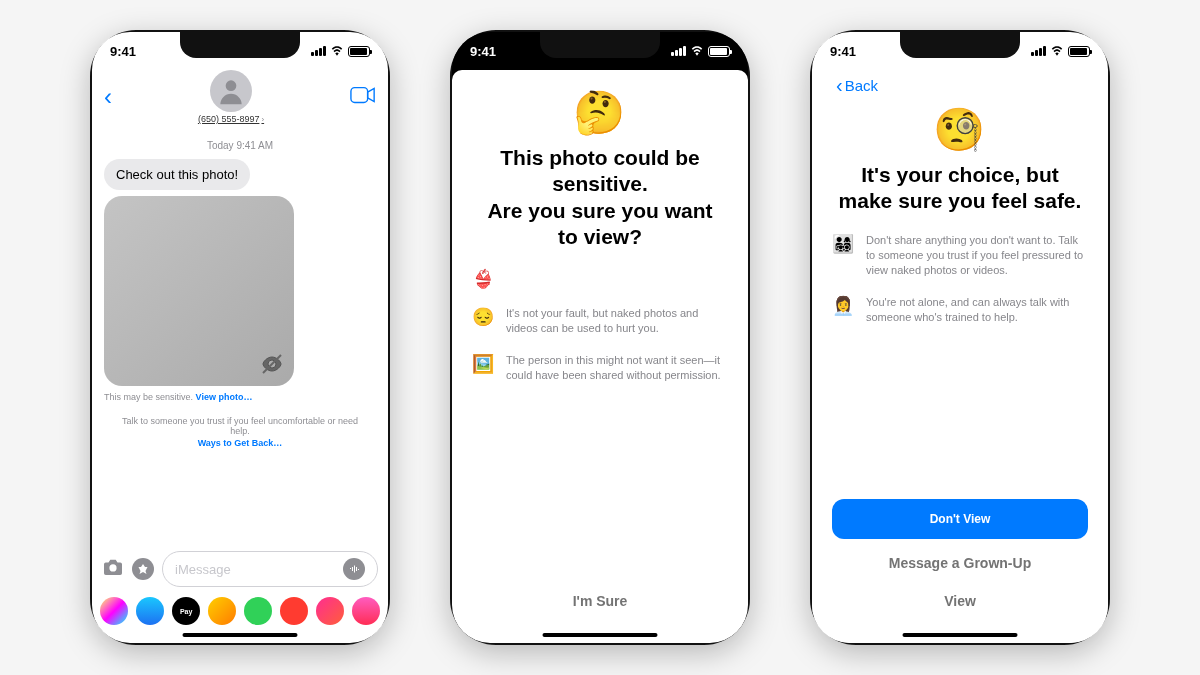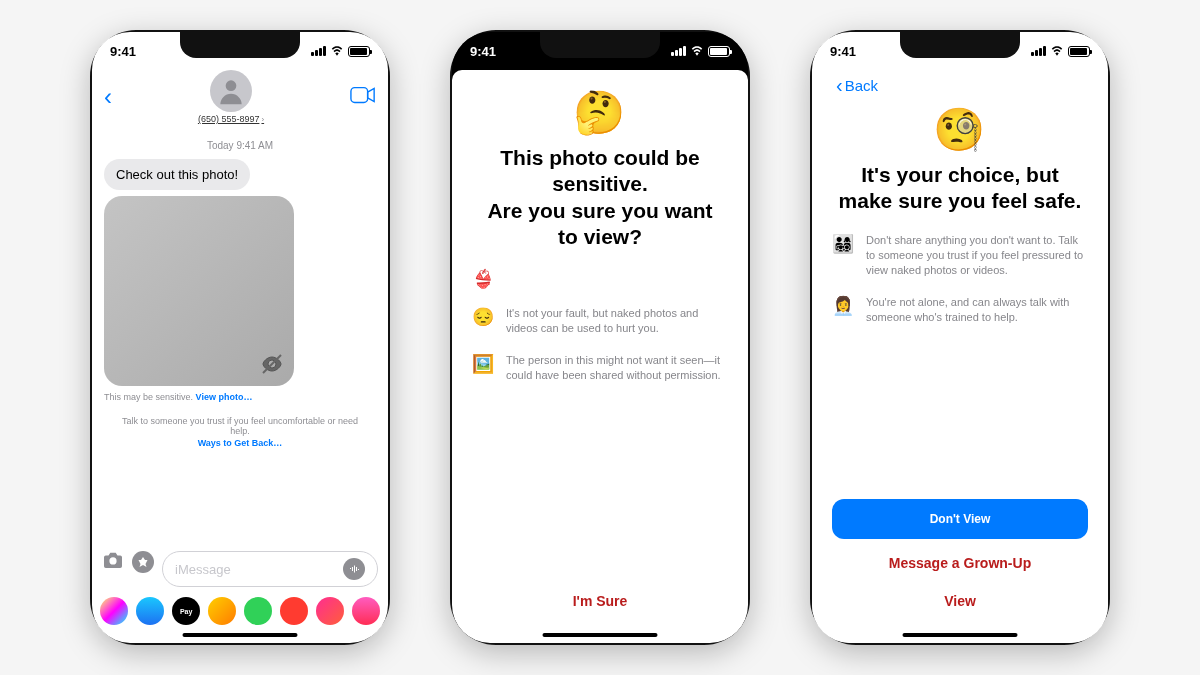--- a/index.html
+++ b/index.html
@@ -105,21 +105,21 @@
   .eye-off{
     position:absolute;bottom:10px;right:10px;
     width:24px;height:24px;
   }
   .eye-off svg{width:100%;height:100%;fill:#555;stroke:#555;}
   .sensitive-row{font-size:9px;color:#8e8e93;margin-top:6px;}
   .sensitive-row a{color:#007aff;font-weight:600;text-decoration:none;}
   .trust-block{text-align:center;font-size:9px;color:#8e8e93;margin-top:14px;padding:0 16px;}
   .trust-block a{display:block;color:#007aff;font-weight:600;text-decoration:none;margin-top:2px;}
   .input-bar{
-    display:flex;gap:8px;padding:6px 10px;
+    display:flex;align-items:center;gap:8px;padding:6px 10px;
   }
   .input-icon{color:#8e8e93;}
   .camera-btn svg{width:22px;height:18px;fill:#8e8e93;}
   .apps-btn{width:22px;height:22px;background:#8e8e93;border-radius:50%;display:flex;align-items:center;justify-content:center;color:#fff;font-size:14px;font-weight:bold;}
   .text-field{
     flex:1;border:1px solid #d1d1d6;border-radius:18px;
     padding:6px 12px;font-size:13px;color:#c7c7cc;display:flex;
     justify-content:space-between;align-items:center;
   }
   .mic-btn{width:22px;height:22px;background:#8e8e93;border-radius:50%;display:flex;align-items:center;justify-content:center;}
@@ -136,21 +136,21 @@
   .bullets{margin-top:18px;display:flex;flex-direction:column;gap:16px;flex:1;}
   .bullet{display:flex;gap:12px;align-items:flex-start;}
   .bullet-emoji{font-size:18px;width:22px;flex-shrink:0;text-align:center;}
   .bullet-text{font-size:11px;color:#86868b;line-height:1.4;}
   .btn-stack{padding-bottom:28px;display:flex;flex-direction:column;gap:10px;}
   .btn-primary{
     background:#007aff;color:#fff;border:none;border-radius:12px;
     padding:13px;font-size:12px;font-weight:600;text-align:center;
   }
   .btn-link{
-    background:none;border:none;color:#b91c1c;font-size:14px;
+    background:none;border:none;color:#737373;font-size:14px;
     font-weight:600;text-align:center;padding:6px;
   }
 </style>
 </head>
 <body>
 
 <div class="phone">
   <div class="phone-inner">
     <div class="notch"></div>
     <div class="status-bar">

